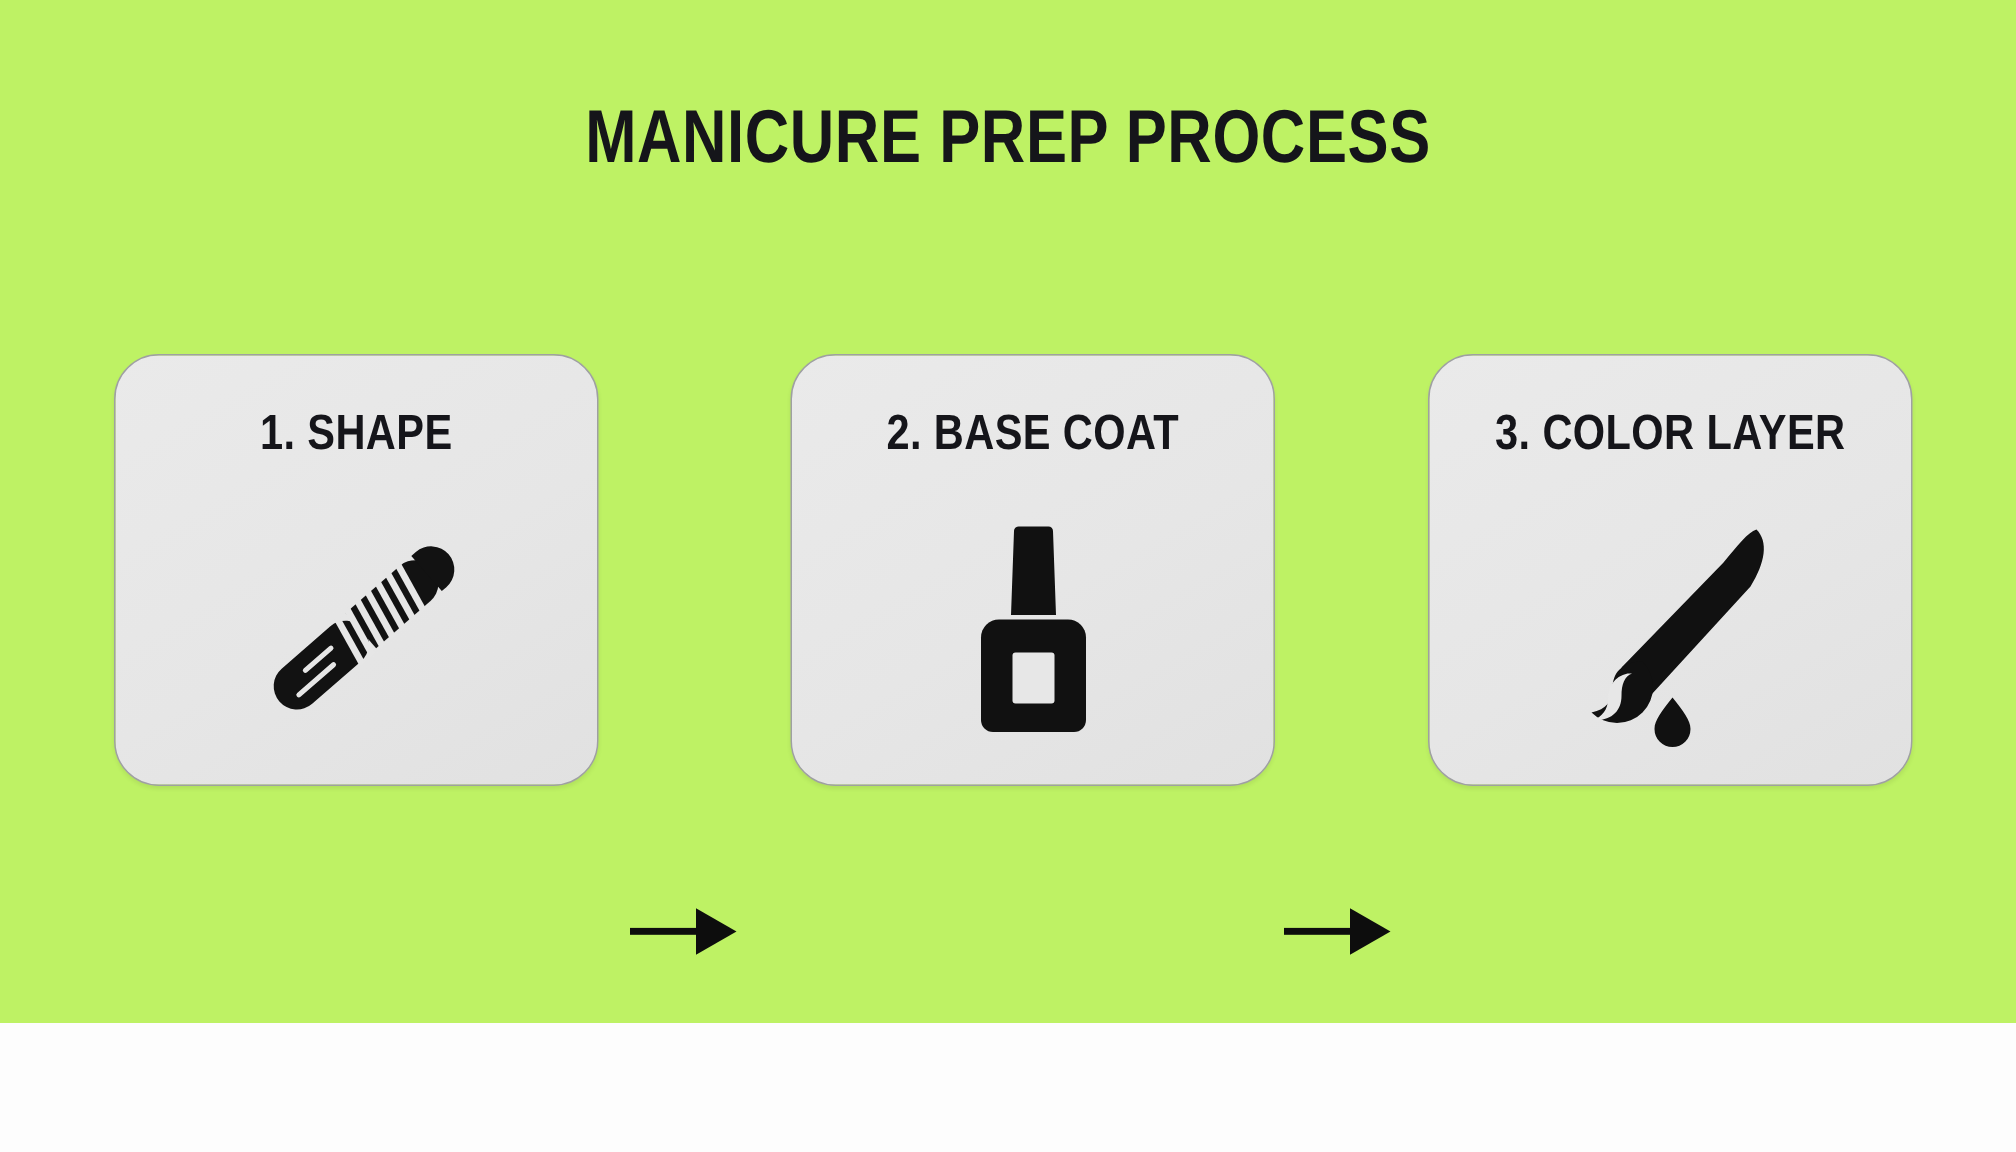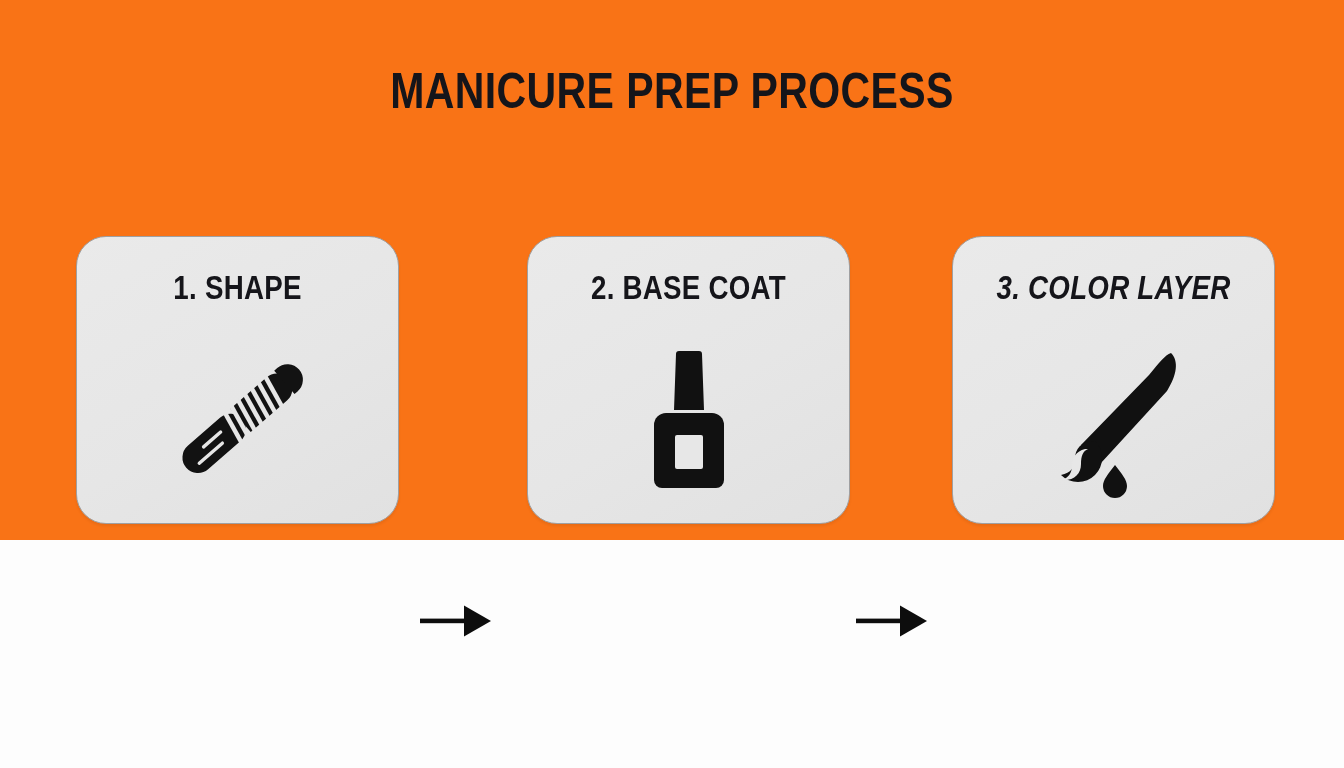--- a/index.html
+++ b/index.html
@@ -9,22 +9,22 @@
   body {
     width: 1344px;
     height: 768px;
     background: #fdfdfd;
     font-family: "Liberation Sans", sans-serif;
     overflow: hidden;
   }
   .canvas {
     position: relative;
     width: 1344px;
-    height: 540px;
-    background: #f97316;
+    height: 682px;
+    background: #bef264;
   }
 
   
   .page-title {
     position: absolute;
     left: 0;
     top: 62px;
     width: 1344px;
     text-align: center;
     font-family: "Liberation Sans", sans-serif;
@@ -53,21 +53,21 @@
     width: 323px;
     height: 288px;
     background: linear-gradient(150deg, #eaeaea 0%, #e6e6e6 55%, #e1e1e1 100%);
     border: 1.6px solid #9fa0a2;
     border-radius: 30px;
     box-sizing: border-box;
     box-shadow: 0 2px 3px rgba(0,0,0,0.07);
   }
   .card.c1 { left: 76px; }
   .card.c2 { left: 515px; margin-left: 12px; }
-  .card.c3 { left: 952px; font-style: italic; }
+  .card.c3 { left: 952px; }
 
   .card-label {
     position: absolute;
     left: 0;
     top: 32px;
     width: 100%;
     text-align: center;
     font-family: "Liberation Sans", sans-serif;
     font-weight: bold;
     font-size: 33px;

